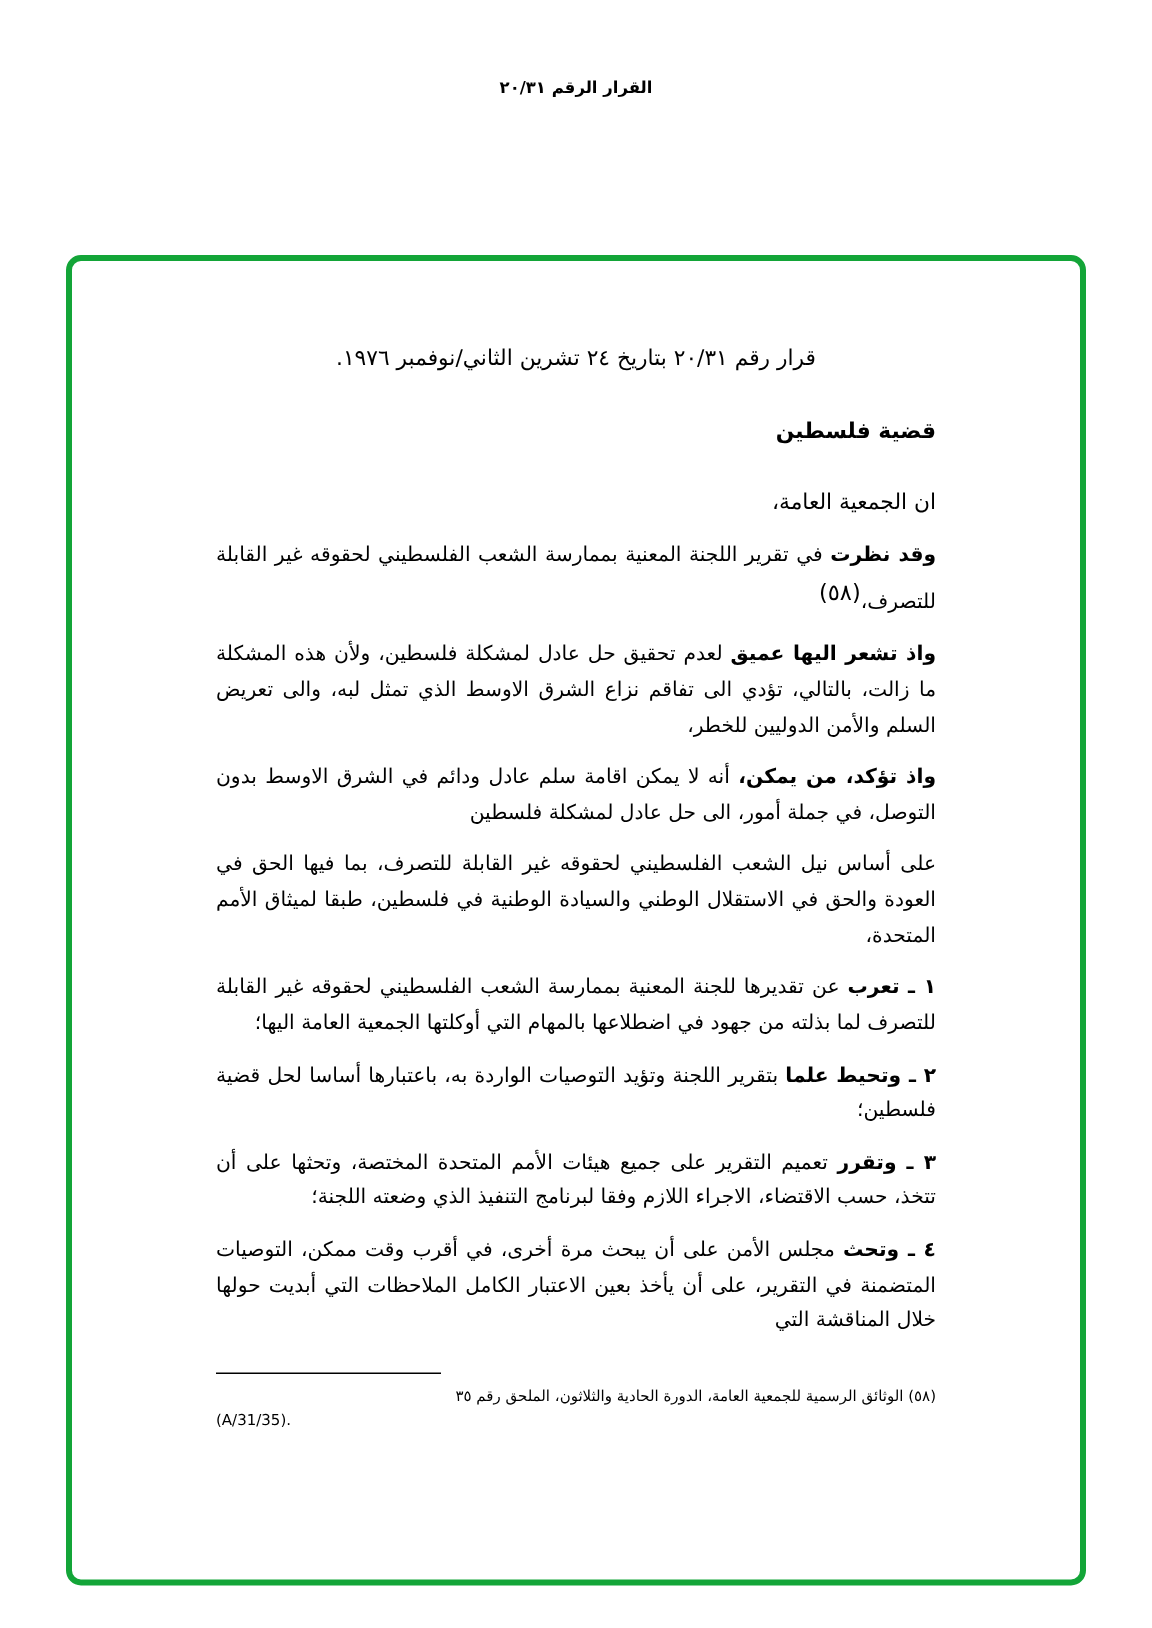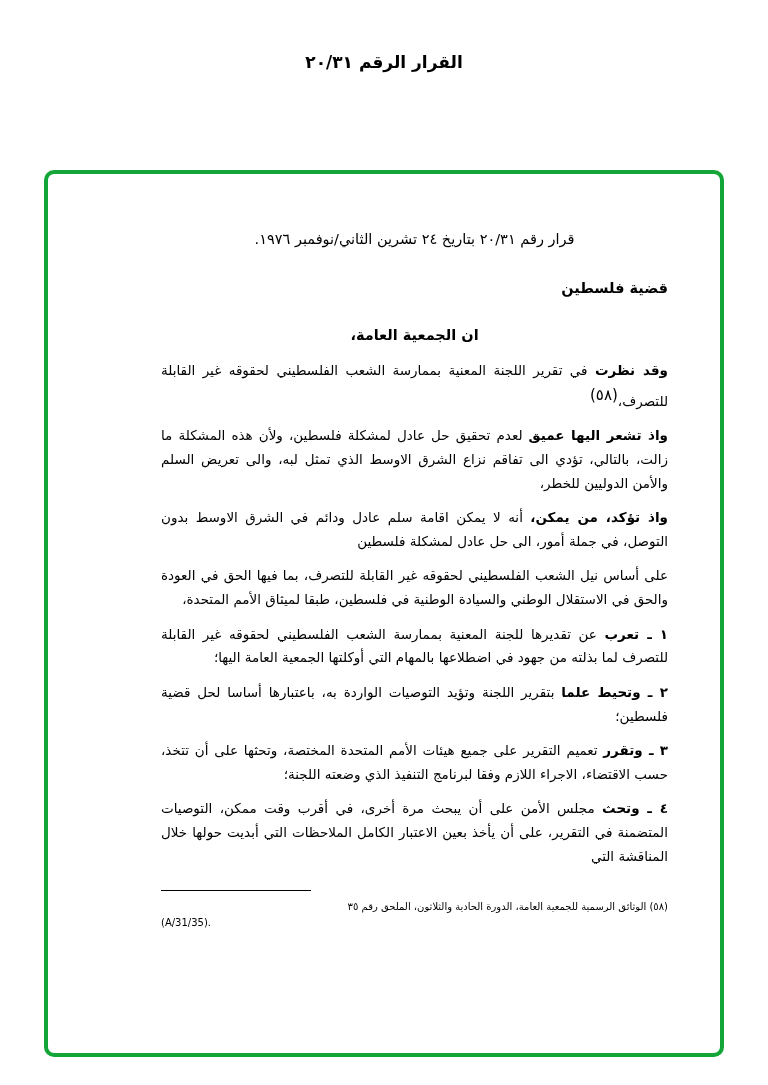--- a/index.html
+++ b/index.html
@@ -20,21 +20,21 @@
     height: 1085px;
     box-sizing: border-box;
     padding: 0;
     position: relative;
   }
   .doc-header {
     text-align: center;
     margin-top: 52px;
   }
   .doc-title {
-    font-size: 17px;
+    font-size: 11px;
     font-weight: bold;
     letter-spacing: 0.5px;
     line-height: 1.2;
   }
   .doc-subtitle {
     font-size: 10.5px;
     font-weight: bold;
     margin-top: 10px;
     line-height: 1.3;
   }
@@ -44,43 +44,41 @@
     right: 44px;
     left: 44px;
     bottom: 80px;
     border: 4px solid #13a538;
     border-radius: 10px;
     box-sizing: border-box;
   }
   .frame-inner {
     position: absolute;
     top: 0; right: 0; left: 0; bottom: 0;
-    padding: 36px 52px 10px 96px;
+    padding: 36px 96px 10px 96px;
     box-sizing: border-box;
     overflow: hidden;
-    margin-left: 17px;
   }
   .res-line {
     font-size: 14.5px;
     text-align: center;
     margin-top: 18px;
     margin-bottom: 0;
     line-height: 1.6;
   }
   .res-subject {
     font-size: 14.5px;
     font-weight: bold;
     text-align: right;
     margin-top: 26px;
     line-height: 1.6;
   }
   .org-line {
     font-size: 14.5px;
-    font-weight: bold;
-    text-align: center;
+    font-weight: normal;
     margin-top: 24px;
     line-height: 1.6;
   }
   p.body-par {
     font-size: 13.5px;
     line-height: 1.75;
     text-align: justify;
     text-justify: inter-word;
     margin: 11px 0 0 0;
   }

